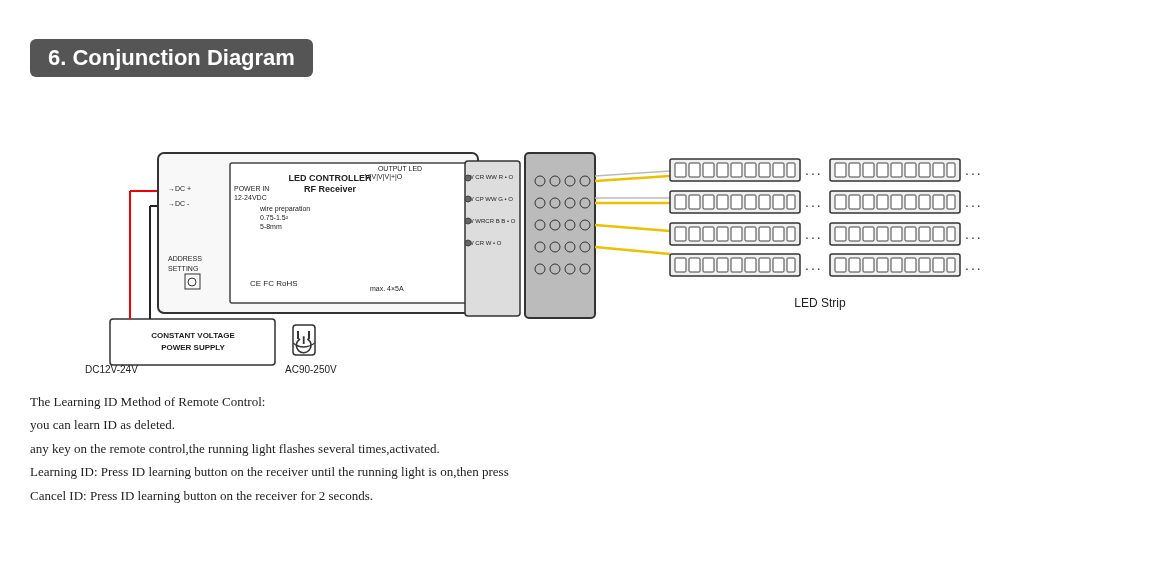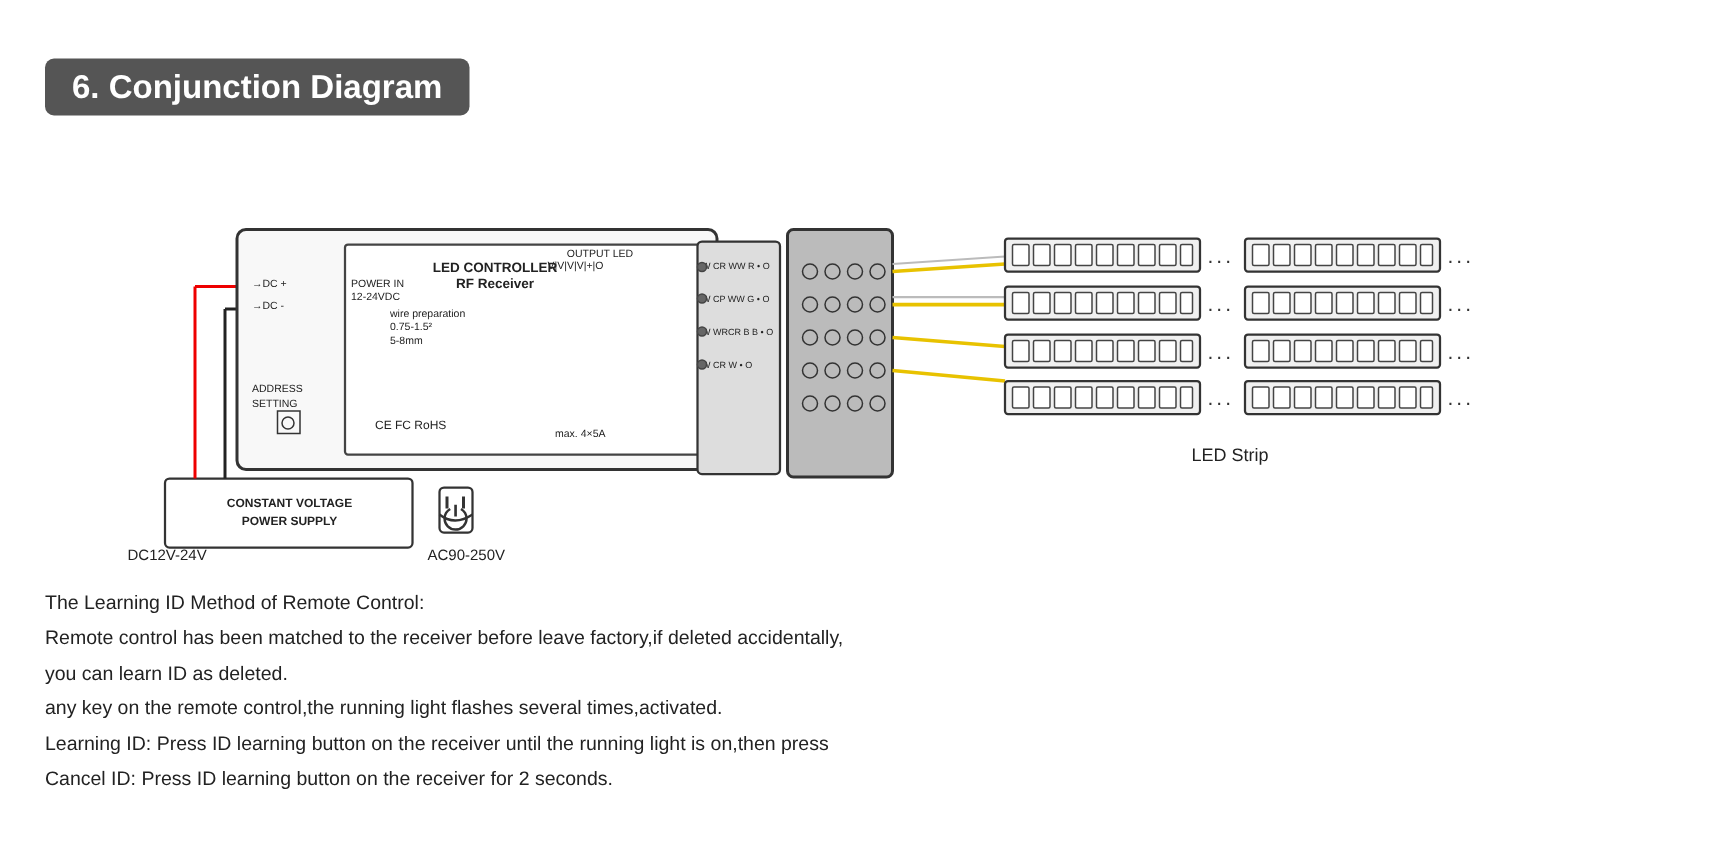--- a/index.html
+++ b/index.html
@@ -44,20 +44,21 @@
 
     
     .text-section {
       margin-top: 10px;
       font-size: 13px;
       line-height: 1.65;
       color: #222;
     }
     .text-section p {
       margin-bottom: 2px;
+      font-family: Liberation Serif, serif;
     }
   </style>
 </head>
 <body>
 
 <div class="page-container">
 
   
   <div class="title-box">
     <span>6. Conjunction Diagram</span>
@@ -285,20 +286,19 @@
       </g>
 
       <text x="790" y="216" text-anchor="middle" font-size="12" fill="#222">LED Strip</text>
 
     </svg>
   </div>
 
   
   <div class="text-section">
     <p>The Learning ID Method of Remote Control:</p>
-    <p>Remote control has been matched to the receiver before leave factory,if deleted accidentally,</p>
     <p>you can learn ID as deleted.</p>
     <p>any key on the remote control,the running light flashes several times,activated.</p>
     <p>Learning ID: Press ID learning button on the receiver until the running light is on,then press</p>
     <p>Cancel ID: Press ID learning button on the receiver for 2 seconds.</p>
   </div>
 
 </div>
 
 </body></html>

